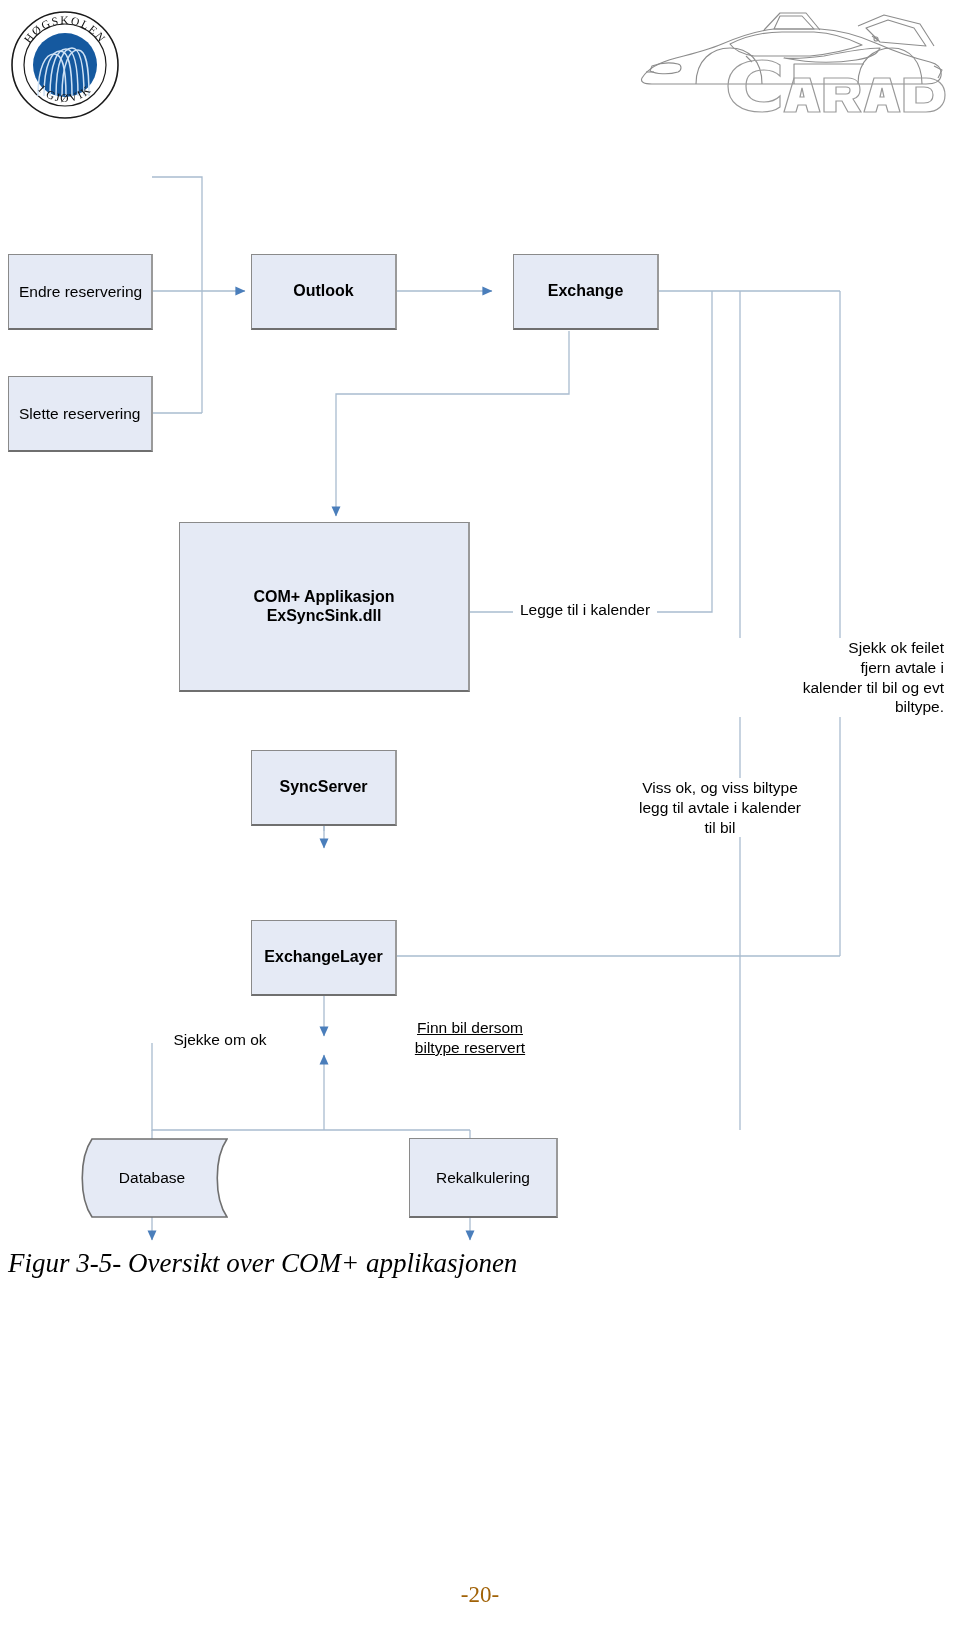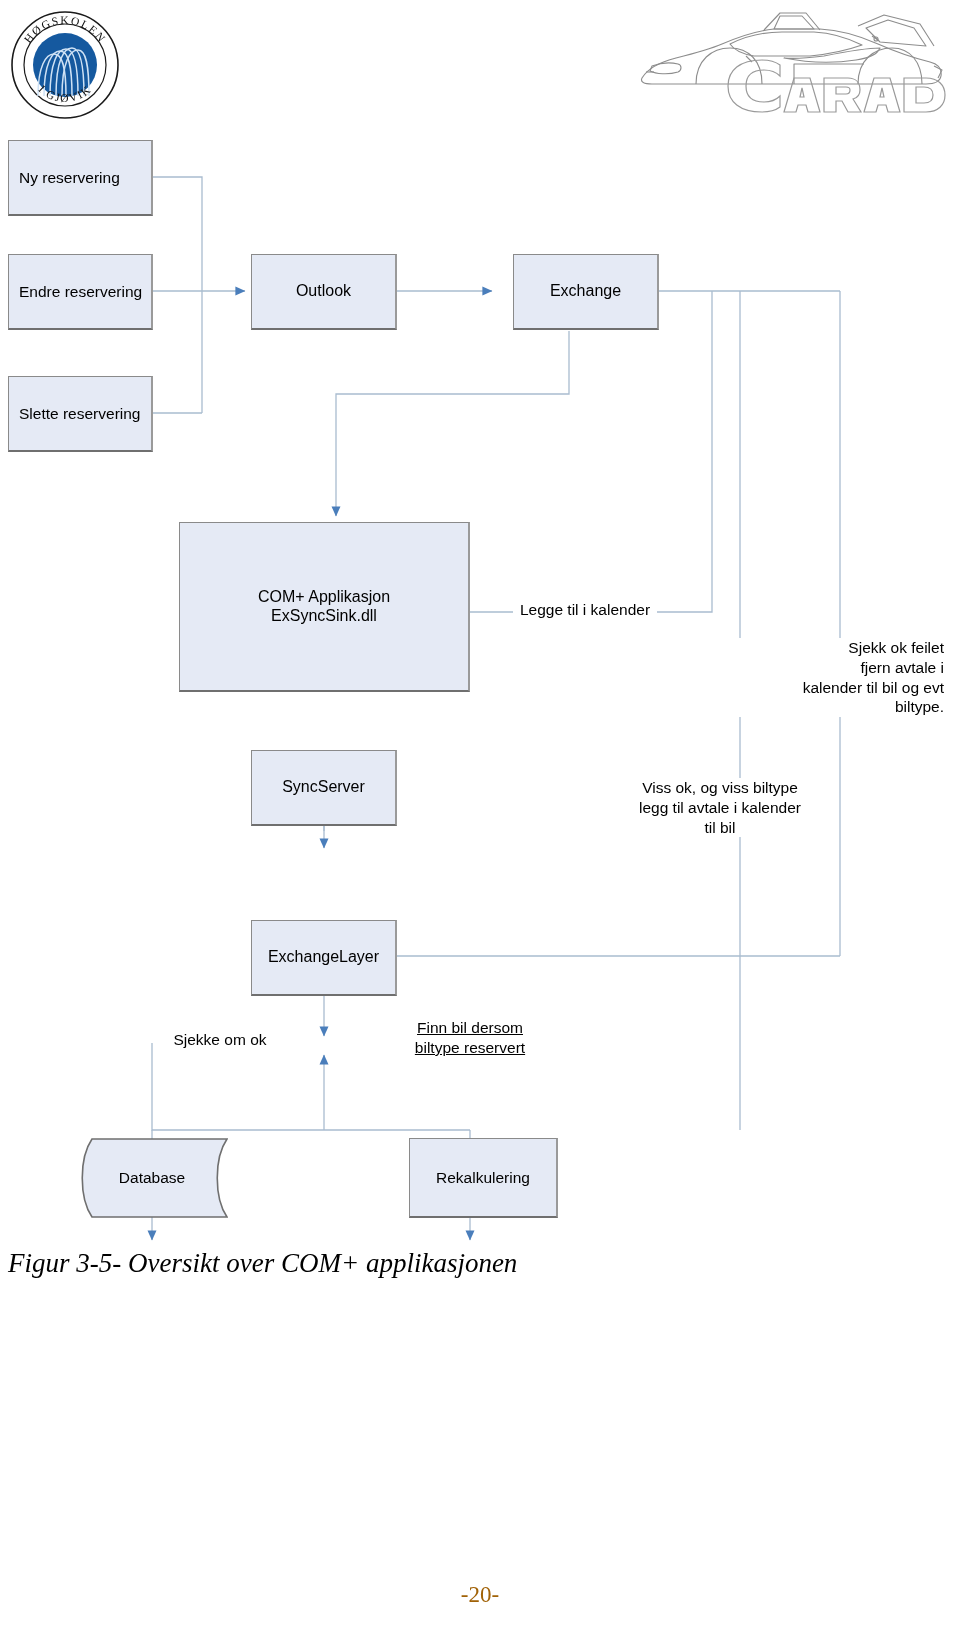--- a/index.html
+++ b/index.html
@@ -72,21 +72,21 @@
     display: block;
     padding: 0 6px;
     white-space: pre-line;
   }
   .plain .node-label {
     font-size: 15.5px;
     font-weight: normal;
   }
   .bold .node-label {
     font-size: 16px;
-    font-weight: normal;
+    font-weight: bold;
   }
 
   
   .actor {
     justify-content: flex-start;
   }
   .actor .node-label {
     padding-left: 10px;
     text-align: left;
   }
@@ -266,23 +266,20 @@
         <path d="M324 690 L 324 690"></path>
         <path d="M324 815 L 324 906" marker-end="url(#arrD)"></path>
 
         <path d="M324 1000 L 324 925" marker-end="url(#arrD)"></path>
         <path d="M152 913 L 152 1000 L 470 1000"></path>
         <path d="M470 1000 L 470 1110" marker-end="url(#arrD)"></path>
         <path d="M152 1000 L 152 1110" marker-end="url(#arrD)"></path>
       </g>
     </svg>
 
-    <div class="node plain actor" style="left:8px; top:10px; width:145px; height:76px;">
-      <span class="node-label">Ny reservering</span>
-    </div>
 
     <div class="node plain actor" style="left:8px; top:124px; width:145px; height:76px;">
       <span class="node-label">Endre reservering</span>
     </div>
 
     <div class="node plain actor" style="left:8px; top:246px; width:145px; height:76px;">
       <span class="node-label">Slette reservering</span>
     </div>
 
     <div class="node bold" style="left:251px; top:124px; width:146px; height:76px;">

